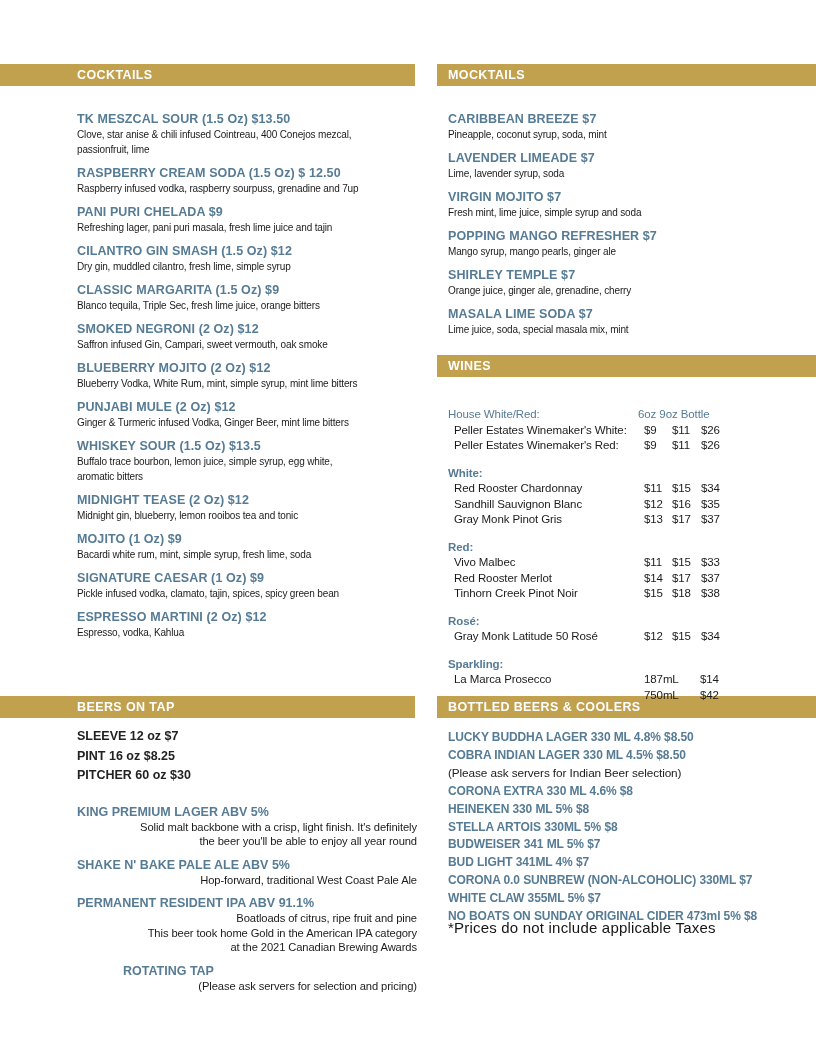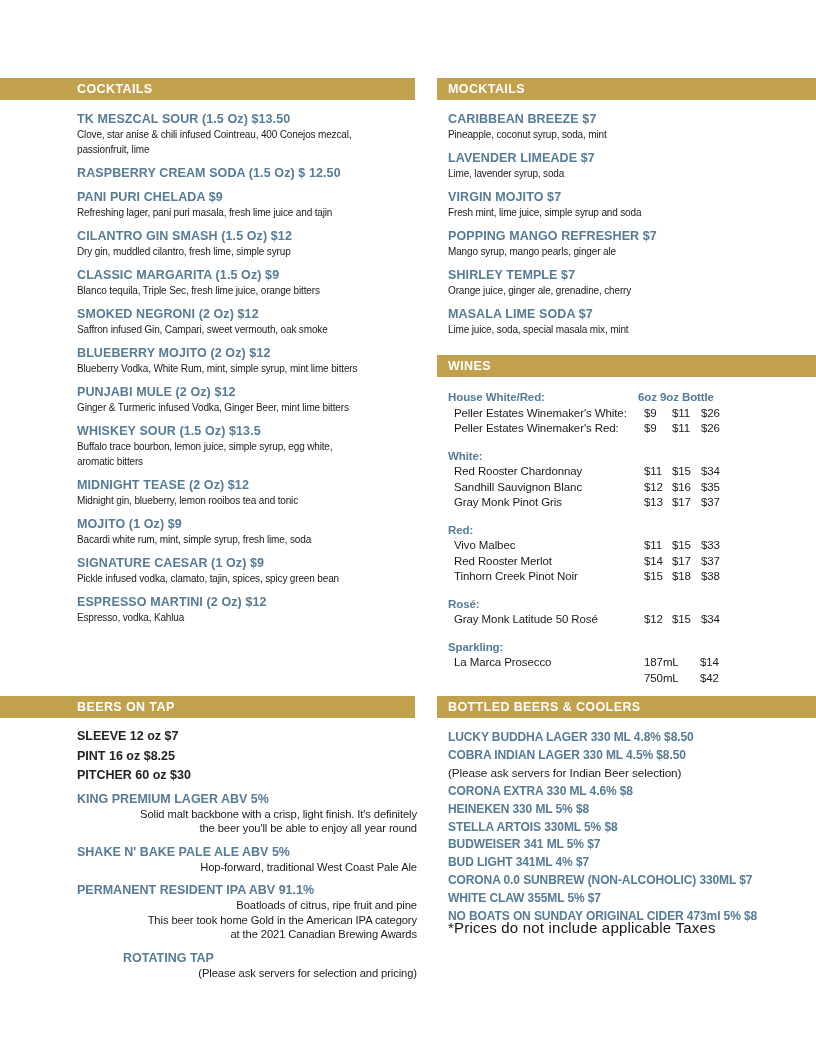--- a/index.html
+++ b/index.html
@@ -8,50 +8,50 @@
     font-family:"Liberation Sans",sans-serif;color:#1b1b1b;
   }
   
   .band{
     position:absolute;height:22px;background:var(--gold,#C2A14E);
     display:flex;align-items:center;
     color:#fff;font-weight:bold;font-size:12.5px;letter-spacing:.4px;
   }
   .band.left{left:0;width:415px;padding-left:77px;box-sizing:border-box;}
   .band.right{left:437px;width:379px;padding-left:11px;box-sizing:border-box;}
-  #band-cocktails,#band-mocktails{top:78px;}
+  #band-cocktails,#band-mocktails{top:64px;}
   #band-wines{top:355px;}
   #band-beers,#band-bottled{top:696px;}
 
   
   .list{position:absolute;}
   #cocktails-list{left:77px;top:112px;width:338px;}
   #mocktails-list{left:448px;top:112px;width:350px;}
   .menu-item{margin-bottom:9px;}
   .item-name{
     color:var(--name_blue,#567B95);font-weight:bold;font-size:12.5px;
     line-height:15px;letter-spacing:.1px;white-space:nowrap;
   }
   .item-desc{
     color:#1b1b1b;font-size:10px;line-height:15px;letter-spacing:-.15px;
     white-space:pre-line;
   }
 
   
   #wine-table{left:448px;top:390px;width:360px;font-size:11.5px;line-height:15.5px;letter-spacing:-.1px;}
-  .wine-header{display:grid;grid-template-columns:190px auto;font-weight:bold;color:var(--name_blue,#567B95);}
+  .wine-header{display:grid;grid-template-columns:190px auto;font-weight:normal;color:var(--name_blue,#567B95);margin-top:17px;}
   .wine-row{display:grid;grid-template-columns:190px 28px 29px auto;padding-left:6px;}
   .wine-row .w-name{white-space:nowrap;}
   .wine-group-label{font-weight:bold;color:var(--name_blue,#567B95);margin-top:12px;}
   .wine-row.sparkling{grid-template-columns:190px 56px auto;}
 
   
   #beers-block{left:77px;top:727px;width:340px;}
   .size-line{font-weight:bold;font-size:12.5px;line-height:19.5px;color:#222;white-space:nowrap;}
-  #tap-list{margin-top:6px;}
+  #tap-list{margin-top:19px;}
   .tap-item{margin-bottom:9px;}
   .tap-name{color:var(--name_blue,#567B95);font-weight:bold;font-size:12.5px;line-height:15px;white-space:nowrap;}
   .tap-desc{font-size:11.2px;line-height:14.6px;letter-spacing:-.1px;white-space:pre-line;color:#1b1b1b;text-align:right;}
   .rotating{margin-top:6px;padding-left:46px;}
 
   
   #bottled-list{left:448px;top:729px;width:360px;}
   .bottle-line{
     color:var(--name_blue,#567B95);font-weight:bold;font-size:12px;
     line-height:17.9px;letter-spacing:-.1px;white-space:nowrap;
@@ -85,20 +85,21 @@
   <div class="list" id="cocktails-list">
 
       <div class="menu-item">
         <div class="item-name">TK MESZCAL SOUR (1.5 Oz) $13.50</div>
         <div class="item-desc">Clove, star anise &amp; chili infused Cointreau, 400 Conejos mezcal,
 passionfruit, lime</div>
       </div>
 
       <div class="menu-item">
         <div class="item-name">RASPBERRY CREAM SODA (1.5 Oz) $ 12.50</div>
+        <div class="item-desc">Raspberry infused vodka, raspberry sourpuss, grenadine and 7up</div>
       </div>
 
       <div class="menu-item">
         <div class="item-name">PANI PURI CHELADA $9</div>
         <div class="item-desc">Refreshing lager, pani puri masala, fresh lime juice and tajin</div>
       </div>
 
       <div class="menu-item">
         <div class="item-name">CILANTRO GIN SMASH (1.5 Oz) $12</div>
         <div class="item-desc">Dry gin, muddled cilantro, fresh lime, simple syrup</div>

